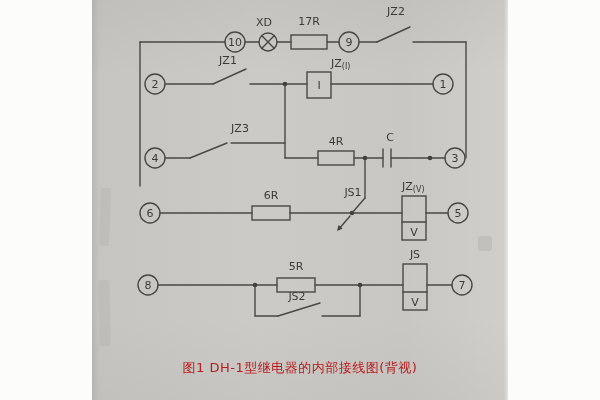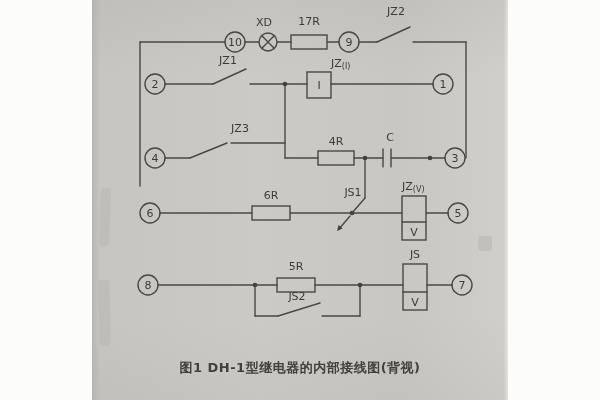--- a/index.html
+++ b/index.html
@@ -22,21 +22,21 @@
   .smudge.s3{left:478px;top:236px;width:14px;height:15px;background:rgba(80,80,78,.10);}
   svg.schematic{position:absolute;left:0;top:0;opacity:.94;}
   svg .wire{stroke:#42403c;stroke-width:1.4;fill:none;stroke-linecap:round;stroke-linejoin:round;}
   svg .comp{stroke:#42403c;stroke-width:1.4;fill:none;}
   svg .dot{fill:#3b3935;stroke:none;}
   svg .arrowhead{fill:#3b3935;stroke:none;}
   svg text{fill:#34322e;font-family:"DejaVu Sans",sans-serif;font-size:11px;}
   svg text.sub tspan.small, svg tspan.small{font-size:8px;}
   .caption{
     position:absolute;left:0;right:0;top:359px;text-align:center;
-    font-size:13px;font-weight:700;color:#404040;letter-spacing:.5px;
+    font-size:13px;font-weight:400;color:#b91c1c;letter-spacing:.5px;
   }
 </style>
 </head>
 <body>
 
 <div class="stage">
   <div class="paper"></div>
   <div class="smudge s1"></div>
   <div class="smudge s2"></div>
   <div class="smudge s3"></div>

